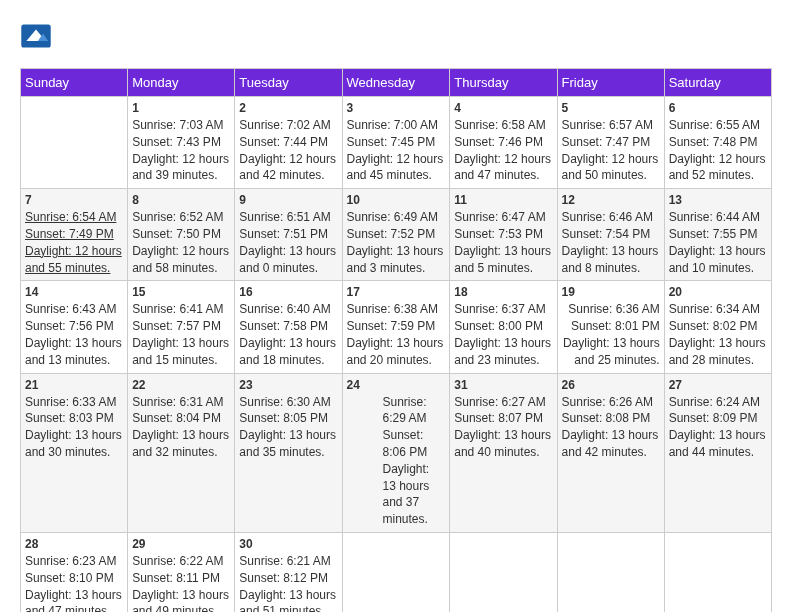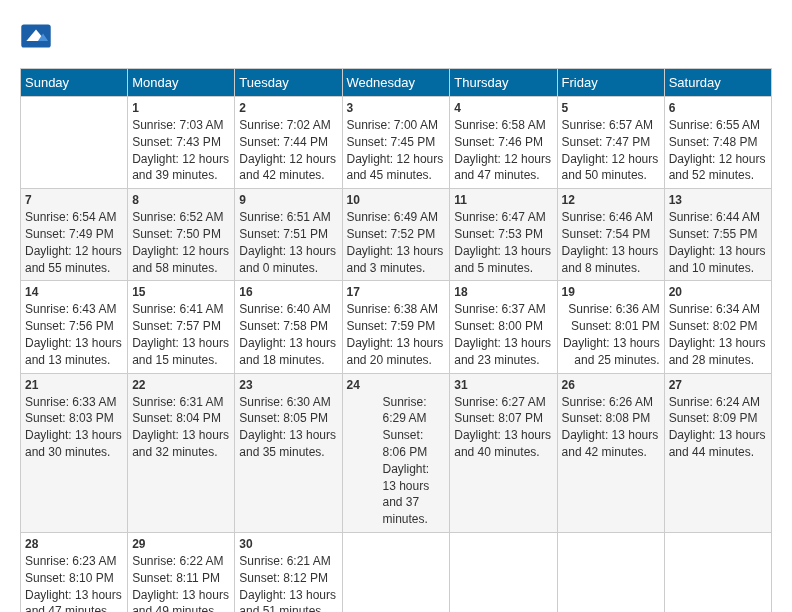--- a/index.html
+++ b/index.html
@@ -42,21 +42,21 @@
     .location {
       font-size: 16px;
       color: #555;
     }
     table {
       width: 100%;
       border-collapse: collapse;
       font-size: 11px;
     }
     thead tr th {
-      background-color: #0369a1;
+      background-color: #6d28d9;
       color: #fff;
       padding: 6px 4px;
       text-align: left;
       font-size: 13px;
       font-weight: normal;
       border: 1px solid #ccc;
     }
     tbody tr td {
       border: 1px solid #ccc;
       vertical-align: top;
@@ -161,21 +161,21 @@
           <div class="day-number">6</div>
           <div class="day-info" style="white-space: pre-line;">Sunrise: 6:55 AM
 Sunset: 7:48 PM
 Daylight: 12 hours
 and 52 minutes.</div>
         </td>
       </tr>
       <tr>
         <td>
           <div class="day-number">7</div>
-          <div class="day-info" style="white-space: pre-line;">Sunrise: 6:54 AM
+          <div class="day-info" style="white-space: pre-line; text-decoration: underline;">Sunrise: 6:54 AM
 Sunset: 7:49 PM
 Daylight: 12 hours
 and 55 minutes.</div>
         </td>
         <td>
           <div class="day-number">8</div>
           <div class="day-info" style="white-space: pre-line;">Sunrise: 6:52 AM
 Sunset: 7:50 PM
 Daylight: 12 hours
 and 58 minutes.</div>

